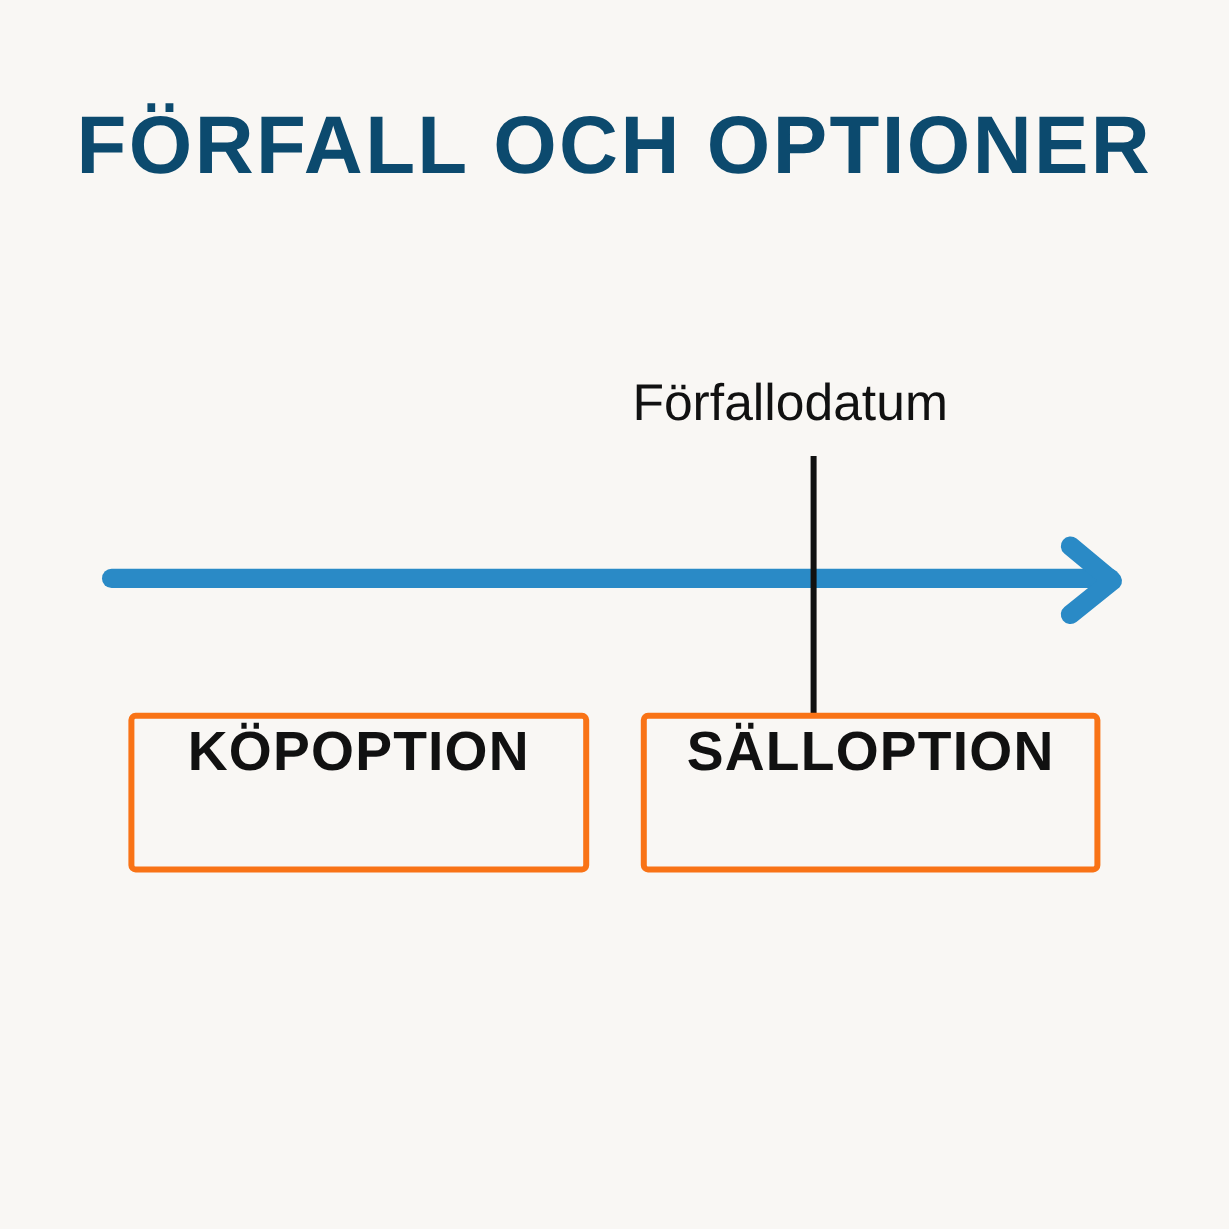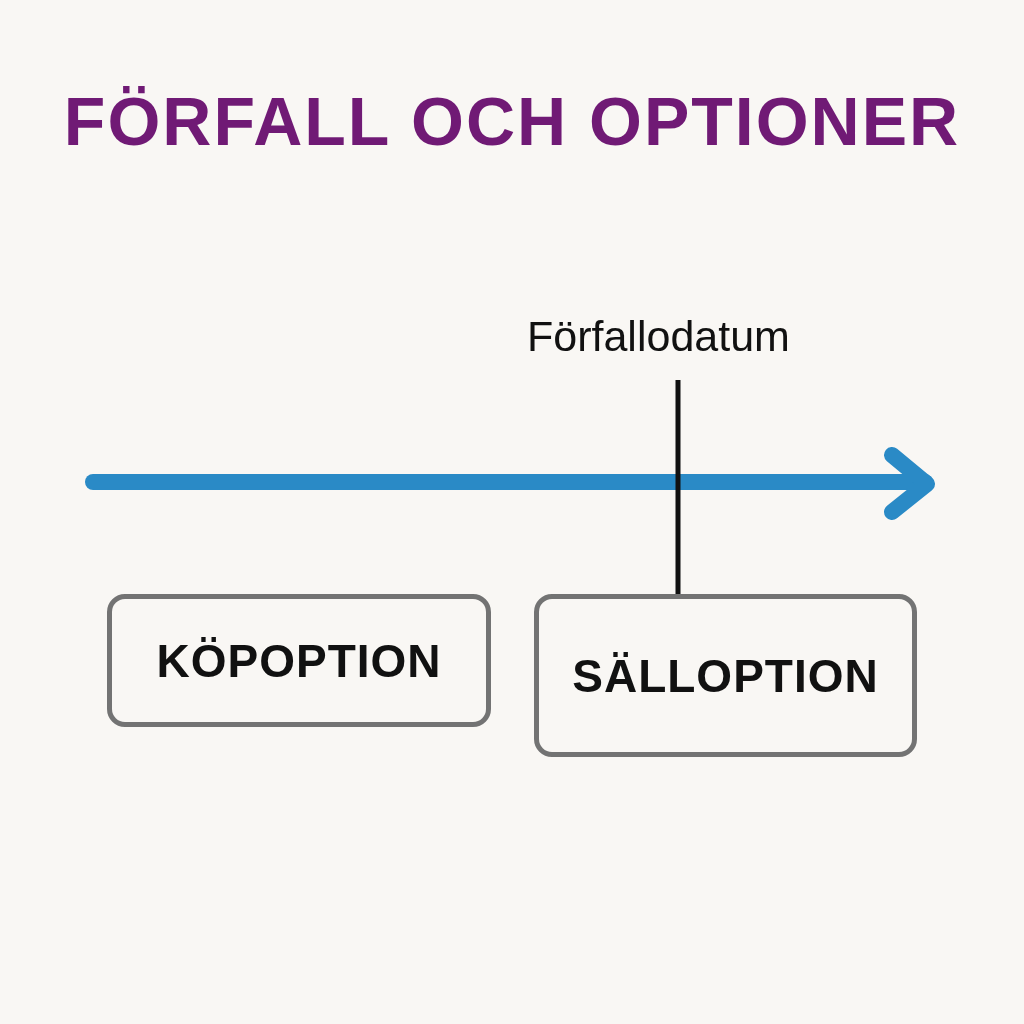--- a/index.html
+++ b/index.html
@@ -6,35 +6,35 @@
   body {
     width: 1024px; height: 1024px;
     background: #f9f7f4;
     position: relative; overflow: hidden;
     font-family: "Liberation Sans", "DejaVu Sans", sans-serif;
     color: #111;
   }
   .title {
     position: absolute; left: 0; top: 82px; width: 1024px;
     text-align: center; font-size: 68px; font-weight: bold;
-    letter-spacing: 2px; color: #701a75;
+    letter-spacing: 2px; color: #0c4a6e;
   }
   .marker-label {
     position: absolute; left: 527px; top: 312px;
     font-size: 43px; font-weight: normal; color: #111;
   }
   svg.diagram { position: absolute; left: 0; top: 0; }
   .box {
-    position: absolute; border: 5px solid #737373; border-radius: 18px;
-    box-sizing: border-box; display: flex; align-items: center; justify-content: center;
+    position: absolute; border: 5px solid #f97316; border-radius: 6px;
+    box-sizing: border-box; display: flex; justify-content: center;
     background: transparent;
   }
   .box span { font-size: 46px; font-weight: bold; letter-spacing: 1px; color: #111; }
   #box-call { left: 107px; top: 594px; width: 384px; height: 133px; }
-  #box-put  { left: 534px; top: 594px; width: 383px; height: 163px; }
+  #box-put  { left: 534px; top: 594px; width: 383px; height: 133px; }
 </style>
 </head>
 <body>
 
 <div class="title">FÖRFALL OCH OPTIONER</div>
 
 <svg class="diagram" width="1024" height="1024">
   <line x1="93" y1="482" x2="925" y2="482" stroke="#2a8ac6" stroke-width="16" stroke-linecap="round"></line>
   <polyline points="892,455 927,484 892,512" fill="none" stroke="#2a8ac6" stroke-width="16" stroke-linecap="round" stroke-linejoin="round"></polyline>
   <line x1="678" y1="380" x2="678" y2="597" stroke="#111" stroke-width="5"></line>

